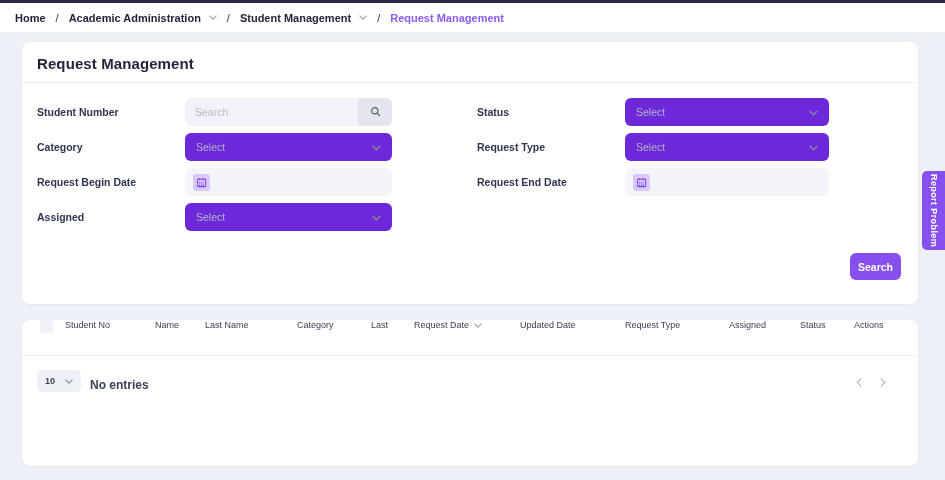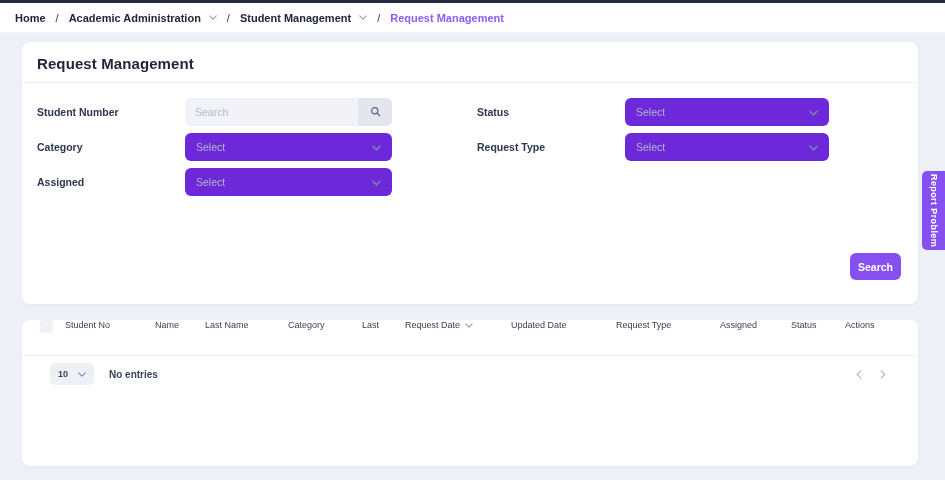--- a/index.html
+++ b/index.html
@@ -81,42 +81,42 @@
     display:flex; align-items:flex-start; height:36px;
     border-bottom:1px solid #F0F1F5; font-size:9px; font-weight:400; color:#3A4257;
   }
   .th { flex:0 0 auto; display:flex; align-items:center; }
   .cb-cell { width:43px; padding-left:18px; }
   .checkbox {
     width:13px; height:13px; border-radius:3px; background:#EEF1F6; cursor:pointer;
   }
   .col-studentno { width:90px; }
   .col-name { width:50px; }
-  .col-lastname { width:83px; }
+  .col-lastname { width:92px; }
   .col-category { width:74px; }
   .col-type { width:43px; }
   .col-requestdate { width:106px; }
   .col-updateddate { width:105px; }
   .col-requesttype { width:104px; }
   .col-assigned { width:71px; }
   .col-status { width:54px; }
   .col-actions { flex:1; }
   .sort-icon { margin-left:5px; display:inline-flex; }
   .empty-row {
     height:33px; display:flex; align-items:center; justify-content:center;
     font-size:9.5px; color:#8A92A5; border-bottom:1px solid #F0F1F5;
   }
   
-  .pager { display:flex; align-items:center; height:36px; padding:0 30px 0 28px; }
+  .pager { display:flex; align-items:flex-end; height:36px; padding:0 30px 0 15px; }
   .page-size {
     width:44px; height:22px; background:#EDF0F5; border-radius:5px;
     display:flex; align-items:center; justify-content:space-between;
     padding:0 8px; font-size:9px; font-weight:600; color:#3A4257; cursor:pointer;
   }
-  .entries { margin-left:15px; font-size:10px; font-weight:600; color:#3A4257; }
+  .entries { margin-left:9px; font-size:12px; font-weight:600; color:#3A4257; }
   .pager-nav { margin-left:auto; display:flex; gap:14px; }
   .pg-btn {
     background:none; border:none; cursor:pointer; display:flex;
     align-items:center; justify-content:center; padding:2px;
   }
 </style>
 </head>
 <body>
 
 <div class="topbar"></div>
@@ -187,20 +187,43 @@
       <div class="field w-right select">
         <span class="placeholder">Select</span>
         <span>
           <svg width="9" height="6" viewBox="0 0 10 6" fill="none" stroke="#868DA1" stroke-width="1.4" stroke-linecap="round">
               <path d="M1 1l4 4 4-4"></path>
             </svg>
         </span>
       </div>
     </div>
 
+    <div class="form-row">
+      <span class="f-label">Request Begin Date</span>
+      <div class="field w-left date-field">
+        <span class="cal-chip">
+          <svg width="11" height="11" viewBox="0 0 12 12" fill="none" stroke="#7A3FF2" stroke-width="1.1">
+              <path d="M3.5 1v2M8.5 1v2"></path>
+              <rect x="1.5" y="2.5" width="9" height="8" rx="1"></rect>
+              <path d="M3.3 5.8h5.4M3.3 7.6h5.4M3.3 9.2h5.4" stroke-dasharray="1.1 0.9" stroke-width="0.9"></path>
+            </svg>
+        </span>
+      </div>
+      <div class="f-spacer"></div>
+      <span class="f-label">Request End Date</span>
+      <div class="field w-right date-field">
+        <span class="cal-chip">
+          <svg width="11" height="11" viewBox="0 0 12 12" fill="none" stroke="#7A3FF2" stroke-width="1.1">
+              <path d="M3.5 1v2M8.5 1v2"></path>
+              <rect x="1.5" y="2.5" width="9" height="8" rx="1"></rect>
+              <path d="M3.3 5.8h5.4M3.3 7.6h5.4M3.3 9.2h5.4" stroke-dasharray="1.1 0.9" stroke-width="0.9"></path>
+            </svg>
+        </span>
+      </div>
+    </div>
 
     <div class="form-row">
       <span class="f-label">Assigned</span>
       <div class="field w-left select">
         <span class="placeholder">Select</span>
         <span>
           <svg width="9" height="6" viewBox="0 0 10 6" fill="none" stroke="#868DA1" stroke-width="1.4" stroke-linecap="round">
               <path d="M1 1l4 4 4-4"></path>
             </svg>
         </span>

